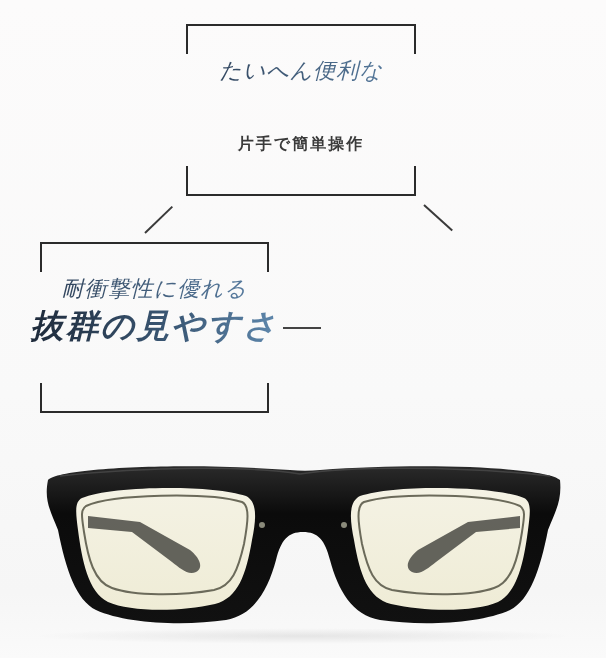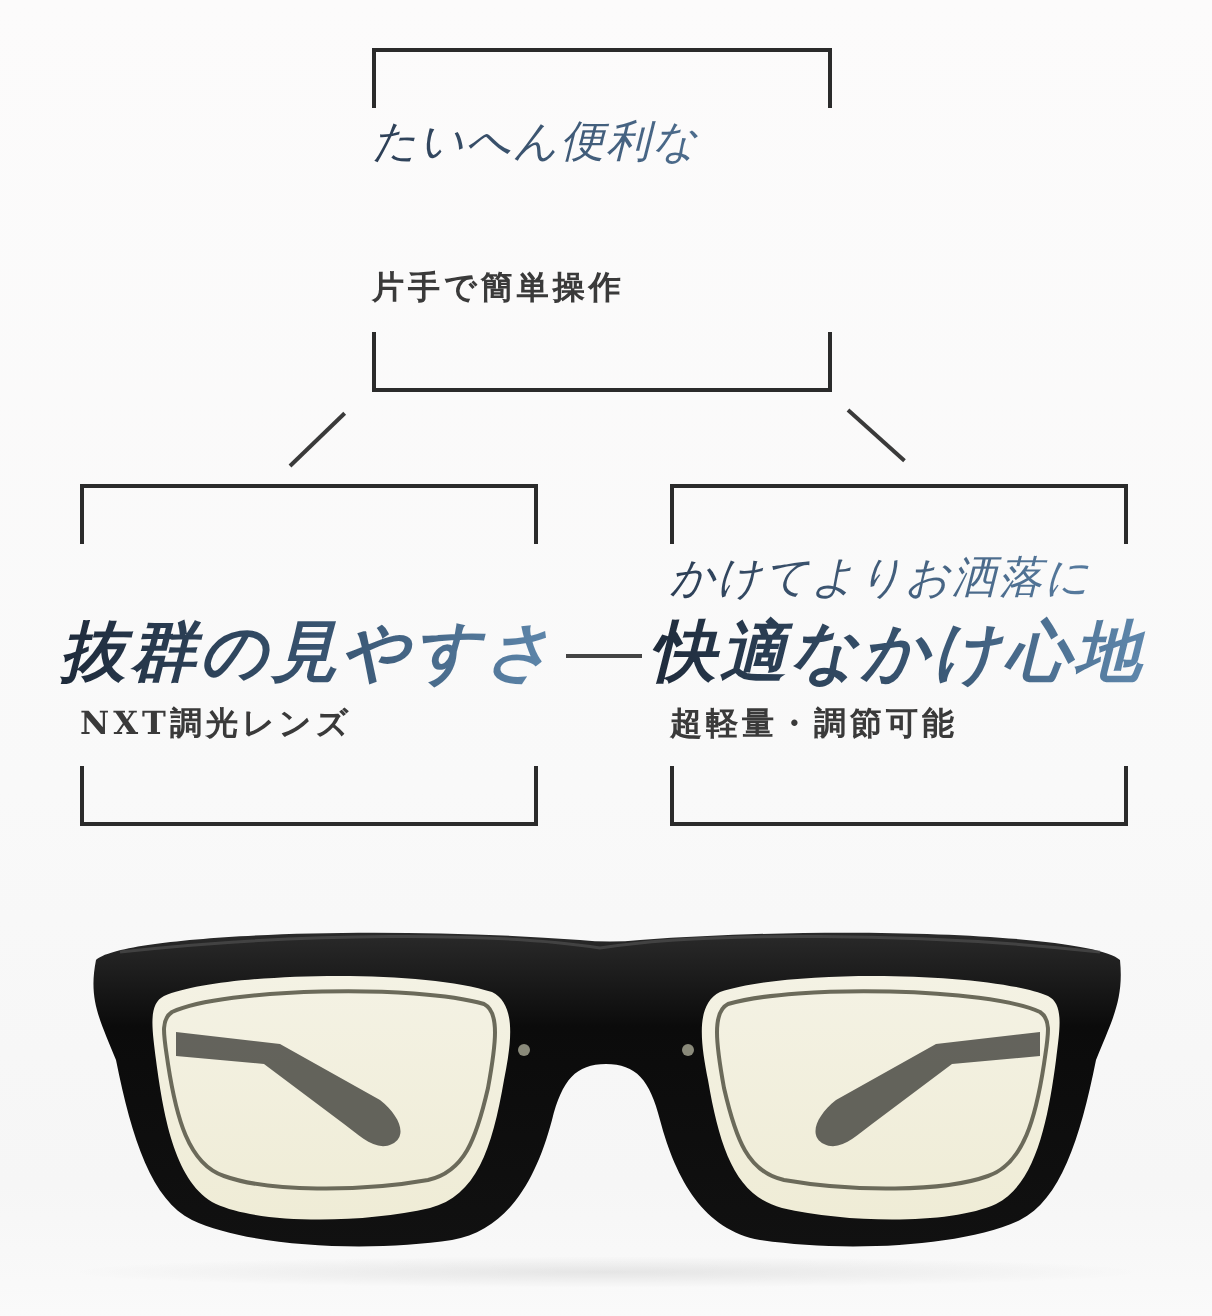--- a/index.html
+++ b/index.html
@@ -7,21 +7,21 @@
   body { position:relative; font-family:"DejaVu Serif","Liberation Serif",serif; }
   .stage { position:absolute; left:0; top:0; width:606px; height:658px;
     background:linear-gradient(180deg,#fcfbfb 0%,#f9f9f9 60%,#f6f6f6 90%,#fafafa 100%); }
 
   
   .bbox { position:absolute; }
   .bbox .c { position:absolute; border-color:#2b2b2b; border-style:solid; border-width:0; }
   .bbox .tl { left:0; top:0; right:0; height:30px; border-top-width:2px; border-left-width:2px; border-right-width:2px; }
   .bbox .bl { left:0; bottom:0; right:0; height:30px; border-bottom-width:2px; border-left-width:2px; border-right-width:2px; }
 
-  .box-text { position:absolute; left:0; right:0; white-space:nowrap; }
+  .box-text { position:absolute; left:0; right:0; text-align:center; white-space:nowrap; }
   .lead { font-style:italic; font-size:22px; color:#3d5a78; letter-spacing:1px;
     background:linear-gradient(90deg,#2c3e55,#5a80a5); -webkit-background-clip:text; background-clip:text; -webkit-text-fill-color:transparent; }
   .main { font-style:italic; font-weight:bold; font-size:33px; letter-spacing:2px;
     background:linear-gradient(90deg,#1e2a3a,#3c5a78 60%,#5f88ad); -webkit-background-clip:text; background-clip:text; -webkit-text-fill-color:transparent; }
   .sub { font-weight:bold; font-size:16px; color:#3a3a3a; letter-spacing:2px; }
 
   .connector { position:absolute; height:2px; background:#3a3a3a; transform-origin:0 50%; }
   .dash { position:absolute; height:2px; background:#444; }
 
   
@@ -40,33 +40,26 @@
     <div class="box-text lead" style="top:32px;">たいへん便利な</div>
     <div class="box-text sub" style="top:110px;">片手で簡単操作</div>
   </div>
 
   <div class="connector" style="left:145px; top:232px; width:38px; transform:rotate(-44deg);"></div>
   <div class="connector" style="left:424px; top:204px; width:38px; transform:rotate(42deg);"></div>
 
   <div class="bbox" style="left:40px; top:242px; width:229px; height:171px;">
     <div class="c tl"></div>
     <div class="c bl"></div>
+    <div class="box-text lead" style="top:32px;">耐衝撃性に優れる</div>
     <div class="box-text main" style="top:62px; left:-10px; right:-10px;font-style:italic;">抜群の見やすさ</div>
-    <div class="box-text sub" style="top:110px;">NXT調光レンズ</div>
   </div>
 
   <div class="dash" style="left:283px; top:327px; width:38px;"></div>
 
-  <div class="bbox" style="left:335px; top:242px; width:229px; height:171px;">
-    <div class="c tl"></div>
-    <div class="c bl"></div>
-    <div class="box-text lead" style="top:32px;">かけてよりお洒落に</div>
-    <div class="box-text main" style="top:62px; left:-10px; right:-10px;">快適なかけ心地</div>
-    <div class="box-text sub" style="top:110px;">超軽量・調節可能</div>
-  </div>
 
   <div class="glasses">
     <div class="shadow"></div>
     <svg width="606" height="218" viewBox="0 0 606 218">
       <defs>
         <linearGradient id="lens" x1="0" y1="0" x2="0" y2="1">
           <stop offset="0" stop-color="#f4f2e4"></stop>
           <stop offset="1" stop-color="#efecd6"></stop>
         </linearGradient>
         <linearGradient id="frameG" x1="0" y1="0" x2="0" y2="1">

